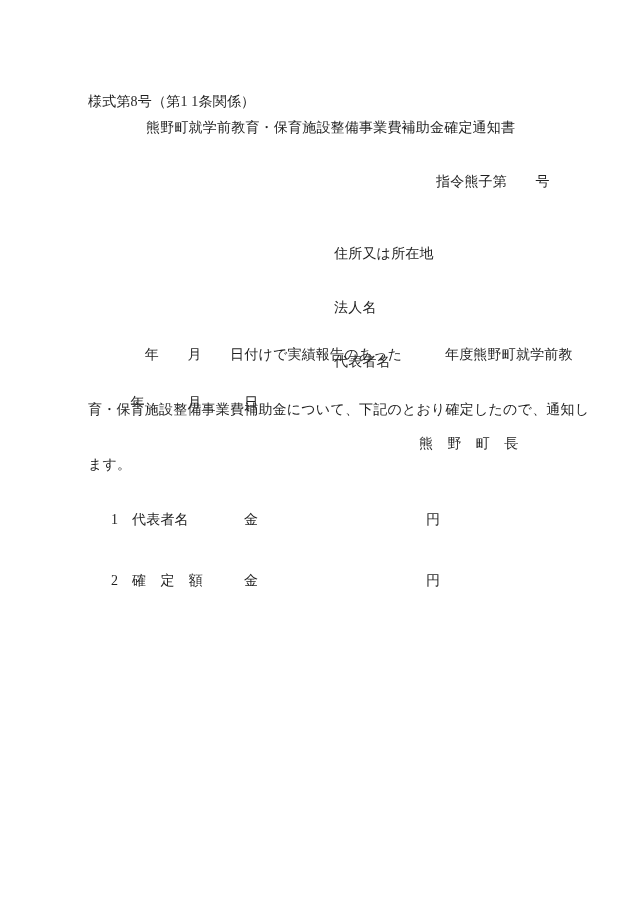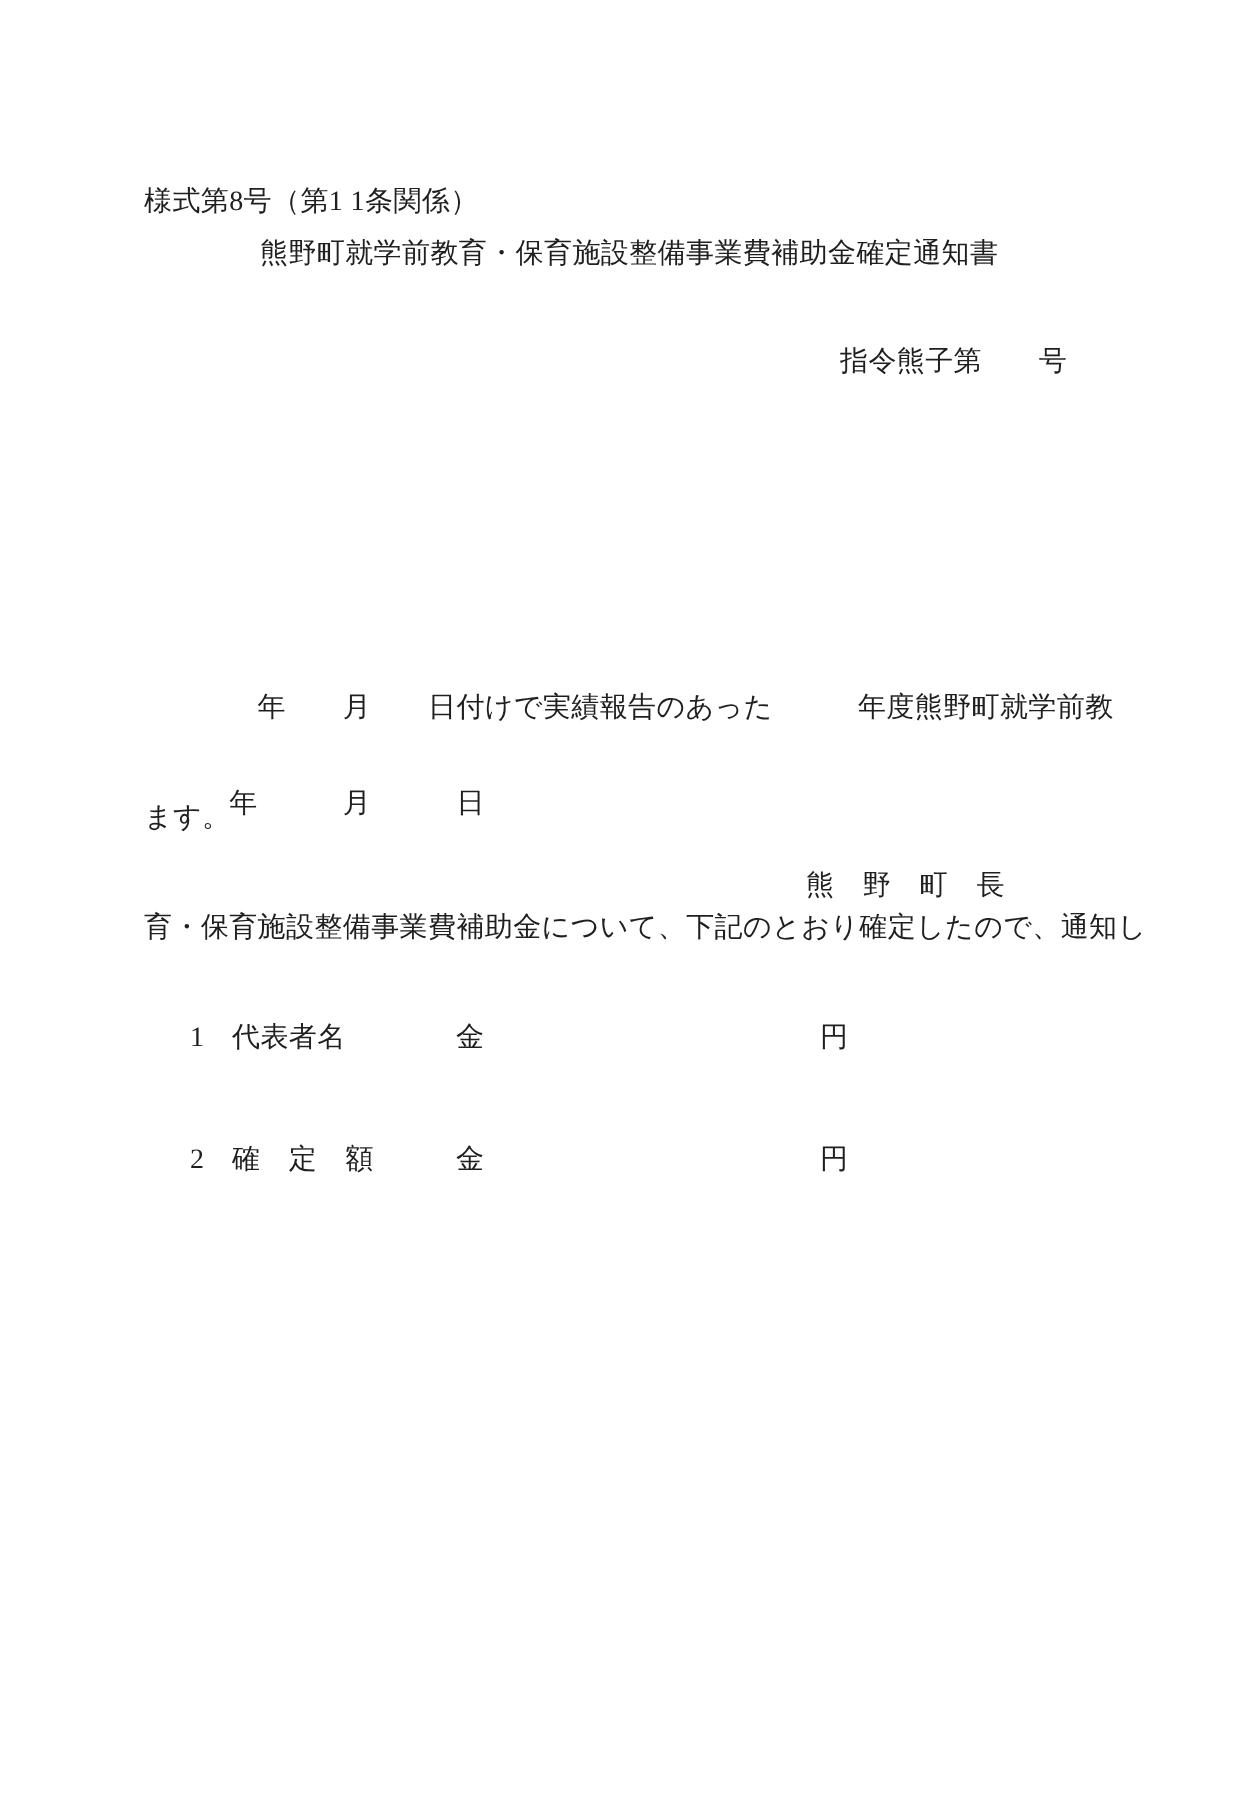--- a/index.html
+++ b/index.html
@@ -15,20 +15,21 @@
     font-family: "Liberation Serif", "DejaVu Serif", serif;
     color: #1f1f1f;
     overflow: hidden;
   }
   .abs {
     position: absolute;
     white-space: pre;
     font-size: 14px;
     line-height: 16px;
     letter-spacing: 0.2px;
+    margin-left: 16px;
   }
   .form-number   { left: 72px;  top: 94px; }
   .doc-title     { left: 130px; top: 120px; }
   .directive     { left: 420px; top: 174px; }
   .recipient     { left: 318px; top: 211px; }
   .recipient div { line-height: 22px; white-space: pre; }
   .body-par      { left: 72px;  top: 311px; }
   .body-par div  { line-height: 23px; white-space: pre; }
   .date-line     { left: 72px;  top: 395px; }
   .signer        { left: 403px; top: 436px; }
@@ -45,25 +46,30 @@
 <body>
 
 <div class="page">
 
   <div class="abs form-number">様式第8号（第1 1条関係）</div>
 
   <div class="abs doc-title">熊野町就学前教育・保育施設整備事業費補助金確定通知書</div>
 
   <div class="abs directive">指令熊子第　　号</div>
 
+  <div class="abs recipient">
+    <div>住所又は所在地</div>
+    <div>法人名</div>
+    <div>代表者名</div>
+  </div>
 
   <div class="abs body-par">
     <div>　　　　年　　月　　日付けで実績報告のあった　　　年度熊野町就学前教</div>
+    <div>育・保育施設整備事業費補助金について、下記のとおり確定したので、通知し</div>
     <div>ます。</div>
-    <div>育・保育施設整備事業費補助金について、下記のとおり確定したので、通知し</div>
   </div>
 
   <div class="abs date-line">　　　年　　　月　　　日</div>
 
   <div class="abs signer">熊　野　町　長</div>
 
   <div class="abs item item-1">
     <span class="item-no">1</span>
     <span class="item-label">代表者名</span>
     <span class="item-prefix">金</span>

